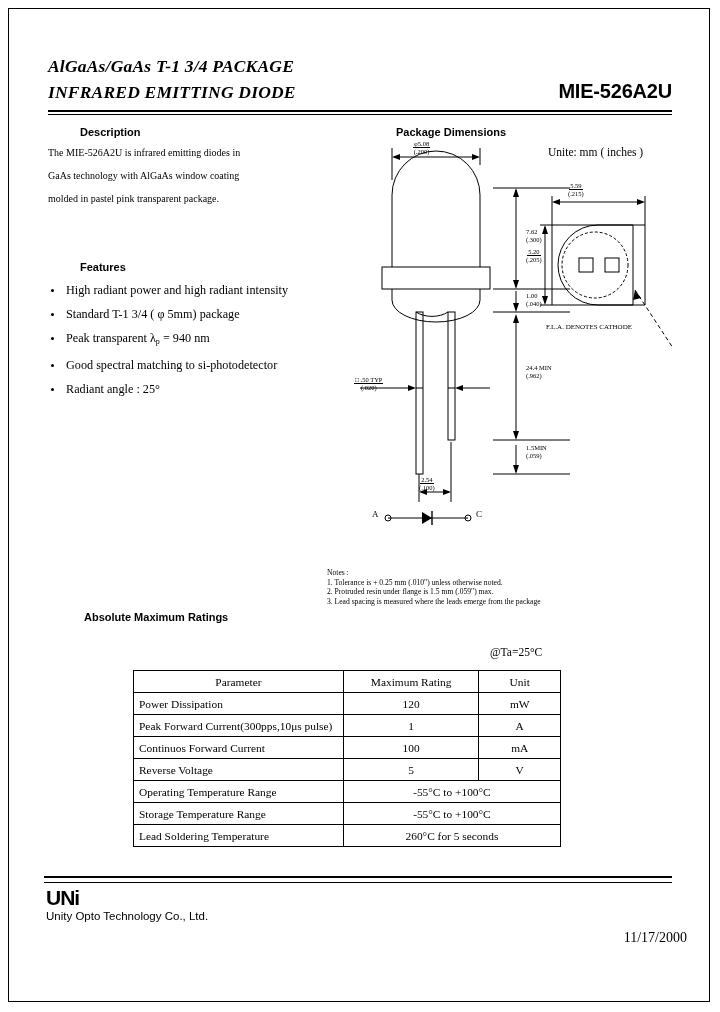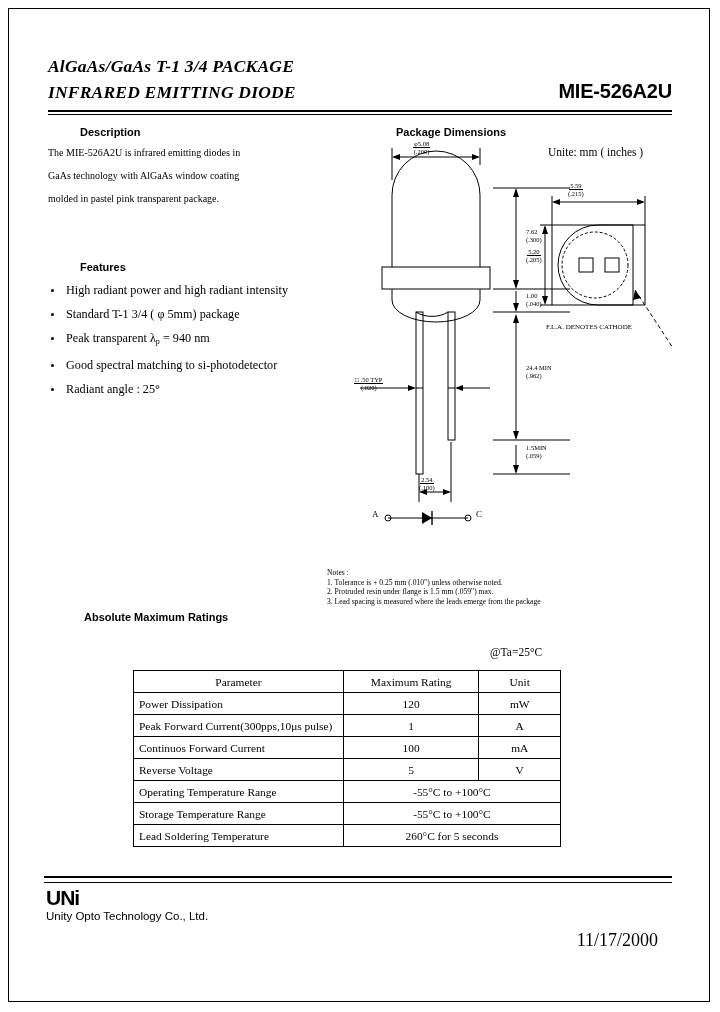--- a/index.html
+++ b/index.html
@@ -53,21 +53,21 @@
   td.c{text-align:center;width:136px;}
   td.u{text-align:center;width:78px;}
   td.span{text-align:center;}
   tr.hd td{text-align:center;}
 
   
   .ftr-rule{position:absolute;left:44px;top:876px;width:628px;border-top:2.5px solid #000;}
   .ftr-rule2{position:absolute;left:44px;top:882px;width:628px;border-top:1px solid #000;}
   .logo{position:absolute;left:46px;top:886px;font-family:"Liberation Sans",sans-serif;font-weight:bold;font-size:21px;letter-spacing:-1px;}
   .company{position:absolute;left:46px;top:910px;font-family:"Liberation Sans",sans-serif;font-size:11.5px;}
-  .date{position:absolute;right:62px;top:930px;font-size:18px;margin-left:14px;}
+  .date{position:absolute;right:33px;top:930px;font-size:14px;margin-left:14px;}
 </style>
 </head>
 <body>
 
 <div class="page">
   <div class="page-border"></div>
 
   <div class="header">
     <div class="hdr-row">
         <div class="hdr-title">AlGaAs/GaAs  T-1 3/4 PACKAGE</div>

